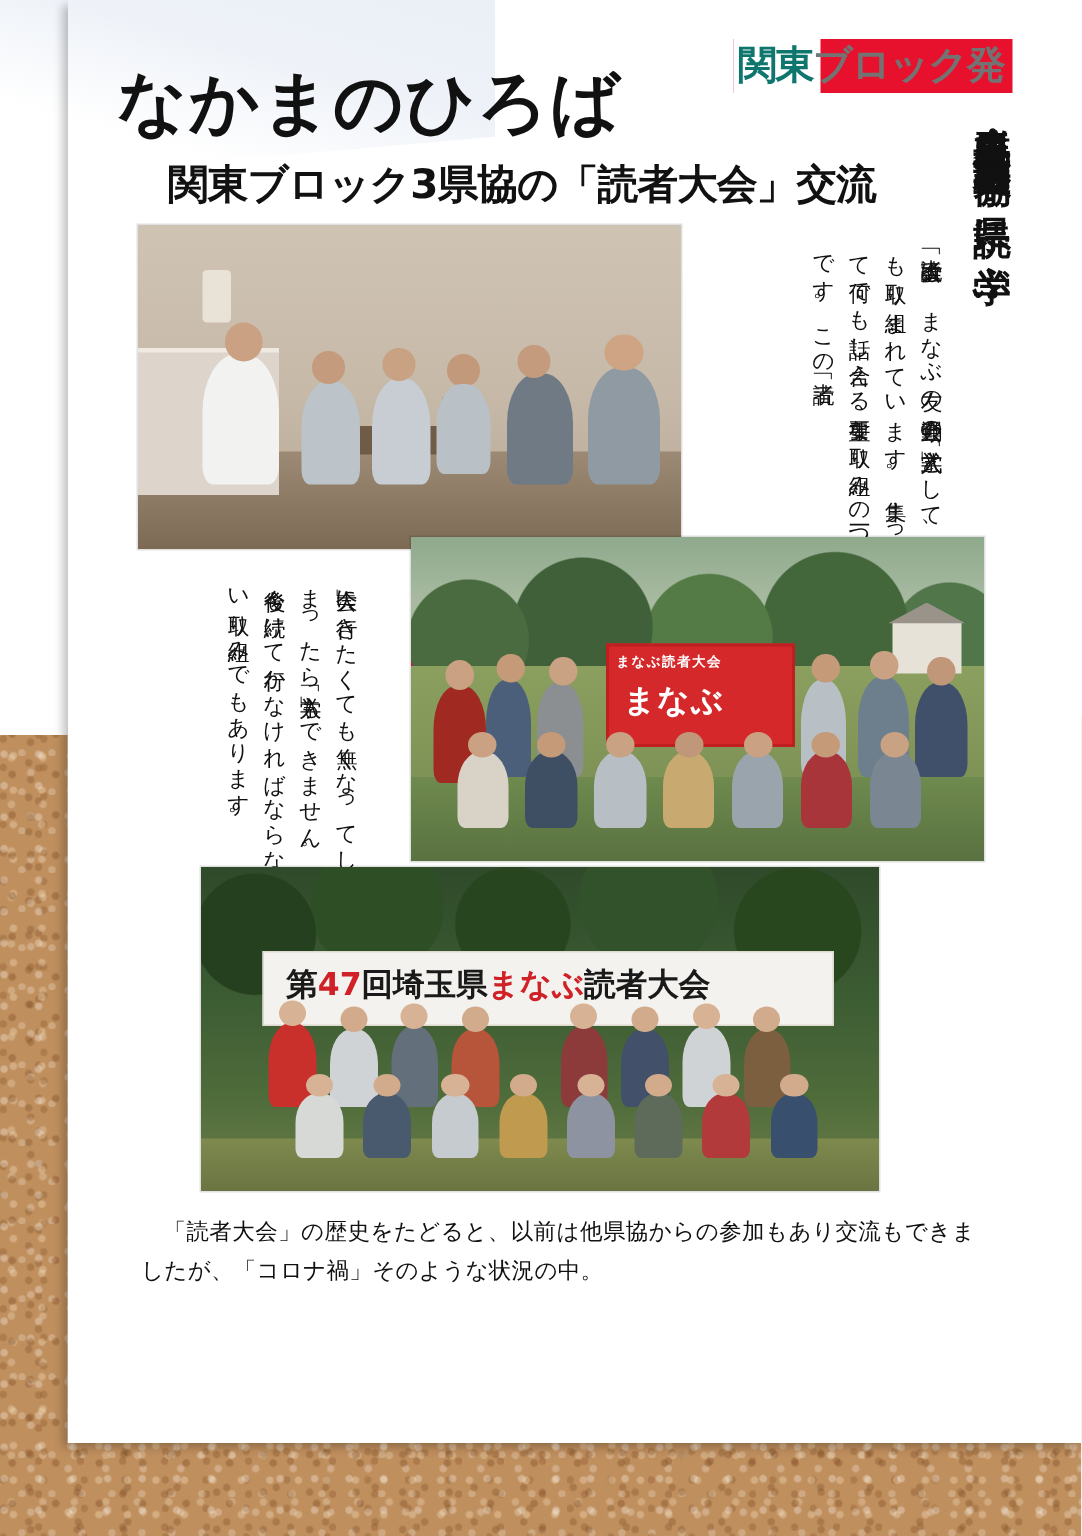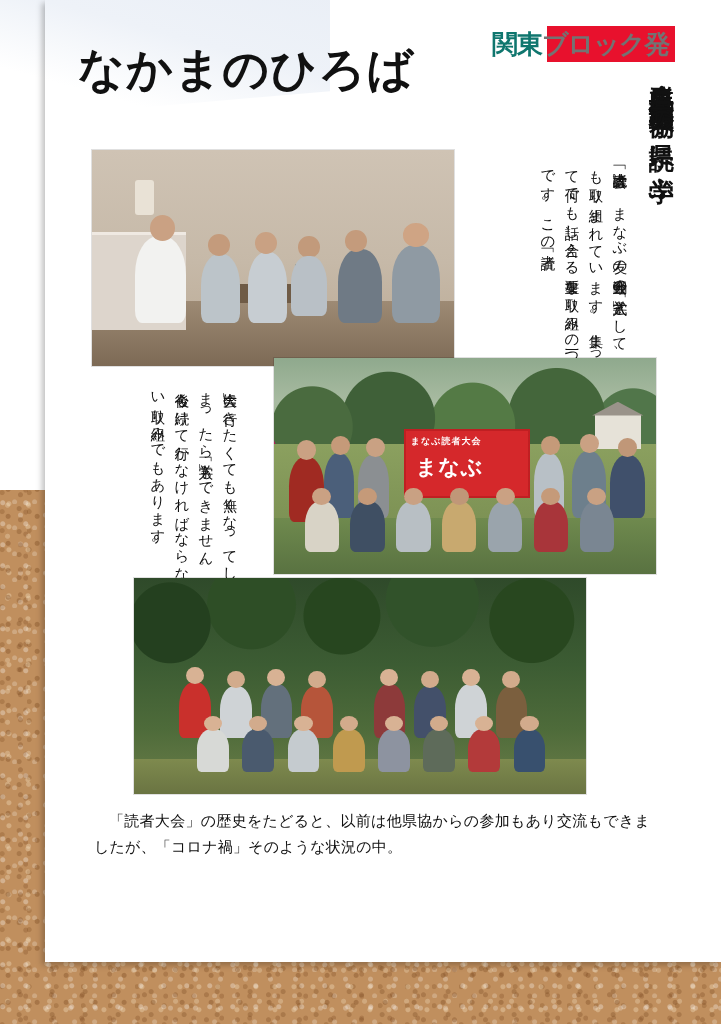--- a/index.html
+++ b/index.html
@@ -109,21 +109,21 @@
     white-space: nowrap;
     letter-spacing: -1px;
   }
   .kanto-text .dark { color: #0f766e; }
   .kanto-text .onred { color: #737373; }
 
   .main-title {
     position: absolute;
     top: 46px;
     left: 78px;
-    font-family: Liberation Sans, sans-serif;
+    font-family: Liberation Serif, serif;
     font-weight: bold;
     font-size: 46px;
     letter-spacing: 1px;
     color: #111111;
     line-height: 1;
     white-space: nowrap;
   }
   .sub-title {
     position: absolute;
     top: 110px;
@@ -292,20 +292,21 @@
   <div class="sheet"></div>
   <div class="blue-wash"></div>
 
   <div class="kanto-badge"></div>
   <div class="kanto-white-box"></div>
   <div class="kanto-text nosel">
     <span class="dark">関東</span><span class="onred">ブロック</span><span class="onred">発</span>
   </div>
 
   <div class="main-title nosel">なかまのひろば</div>
+  <div class="sub-title nosel">関東ブロック3県協の「読者大会」交流</div>
 
   <div class="vertical-head nosel">群馬県協・千葉県協・埼玉県協の県読に学ぶ</div>
 
   <div class="photo" id="photo1">
     <div class="bgwall"></div>
     <div class="floor"></div>
     <div class="bed"></div>
     <div class="lamp"></div>
     <div class="table"></div>
     <div class="bottle" style="left:56%; top:53%;"></div>
@@ -371,20 +372,25 @@
     <div class="hd" style="left:70%; top:60%; width:5%;  height:8%;  background:#c59a79;"></div>
     <div class="ppl" style="left:80%; top:66%; width:9%;  height:24%; background:#7a8692;"></div>
     <div class="hd" style="left:82%; top:60%; width:5%;  height:8%;  background:#c9a183;"></div>
   </div>
 
   <div class="vtext nosel" id="vcol-b">大会」に行きたくても無くなってしまったら「入学」もできません。　今後も続けて行かなければならない取り組みでもあります。</div>
 
   <div class="photo" id="photo3">
     <div class="treebg"></div>
     <div class="leaves"></div>
+    <div class="wbanner">
+      <div class="t">
+        <span>第</span><span class="red">47</span><span>回埼玉県</span><span class="red">まなぶ</span><span>読者大会</span>
+      </div>
+    </div>
     <div class="lawn"></div>
 
     <div class="ppl" style="left:10%; top:48%; width:7%; height:26%; background:#c9302c;"></div>
     <div class="hd" style="left:11.5%; top:41%; width:4%; height:8%; background:#d8b294;"></div>
     <div class="ppl" style="left:19%; top:50%; width:7%; height:24%; background:#cfd3d6;"></div>
     <div class="hd" style="left:20.5%; top:43%; width:4%; height:8%; background:#d2ab8c;"></div>
     <div class="ppl" style="left:28%; top:49%; width:7%; height:25%; background:#63707c;"></div>
     <div class="hd" style="left:29.5%; top:42%; width:4%; height:8%; background:#d8b294;"></div>
     <div class="ppl" style="left:37%; top:50%; width:7%; height:24%; background:#b6553a;"></div>
     <div class="hd" style="left:38.5%; top:43%; width:4%; height:8%; background:#d2ab8c;"></div>

